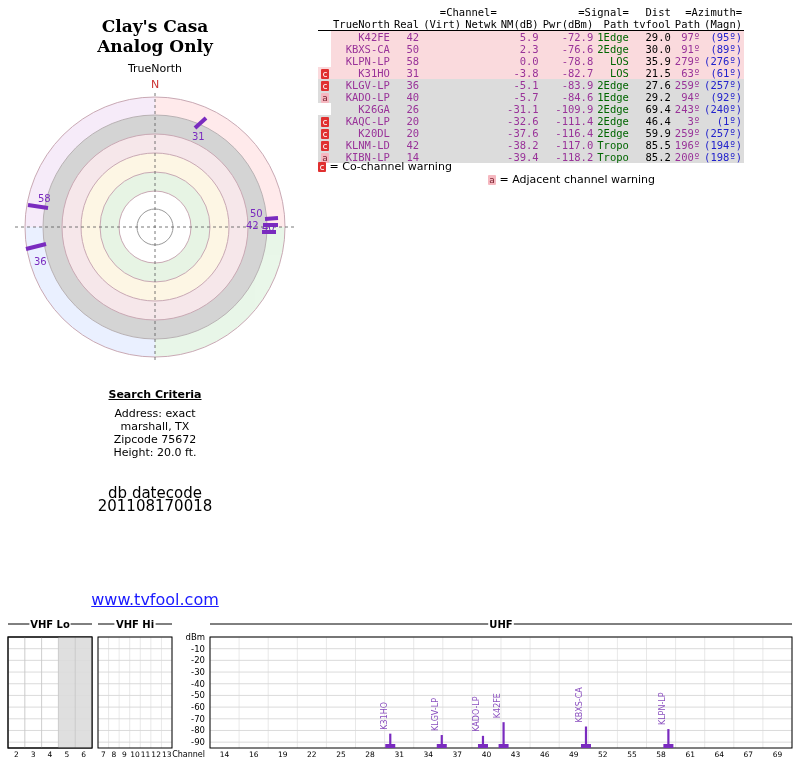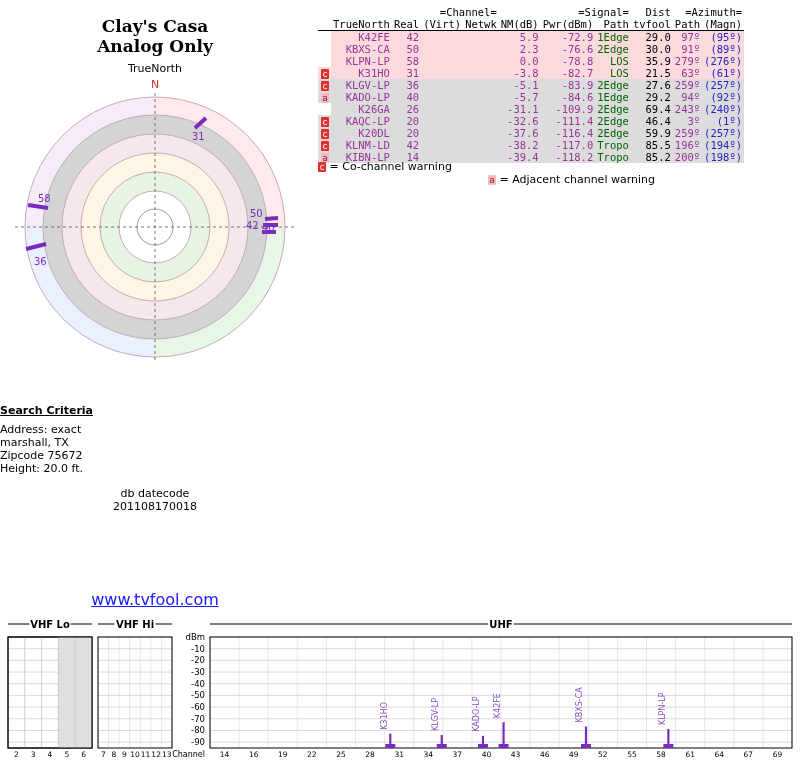--- a/index.html
+++ b/index.html
@@ -49,38 +49,38 @@
     left: 0; top: 16px; width: 290px;
     text-align: center;
     font-size: 11px;
     color: #cc3333;
   }
 
   .polar-svg { position: absolute; left: 0; top: 30px; }
 
   #search-criteria {
     position: absolute;
-    left: 0; top: 404px;
+    left: 0; top: 388px;
     width: 310px;
-    text-align: left;
+    text-align: center;
     line-height: 13px;
   }
   #search-criteria .sc-title {
     font-weight: bold;
     text-decoration: underline;
     font-size: 11px;
   }
   #search-criteria .sc-line { font-size: 11px; }
   #datecode {
     position: absolute;
     left: 0; top: 487px;
     width: 310px;
     text-align: center;
     line-height: 13px;
-    font-size: 11px;
+    font-size: 15px;
   }
   #site-link {
     position: absolute;
     left: 0; top: 590px;
     width: 310px;
     text-align: center;
     font-size: 16px;
     color: #1a1aff;
     text-decoration: underline;
     cursor: pointer;

